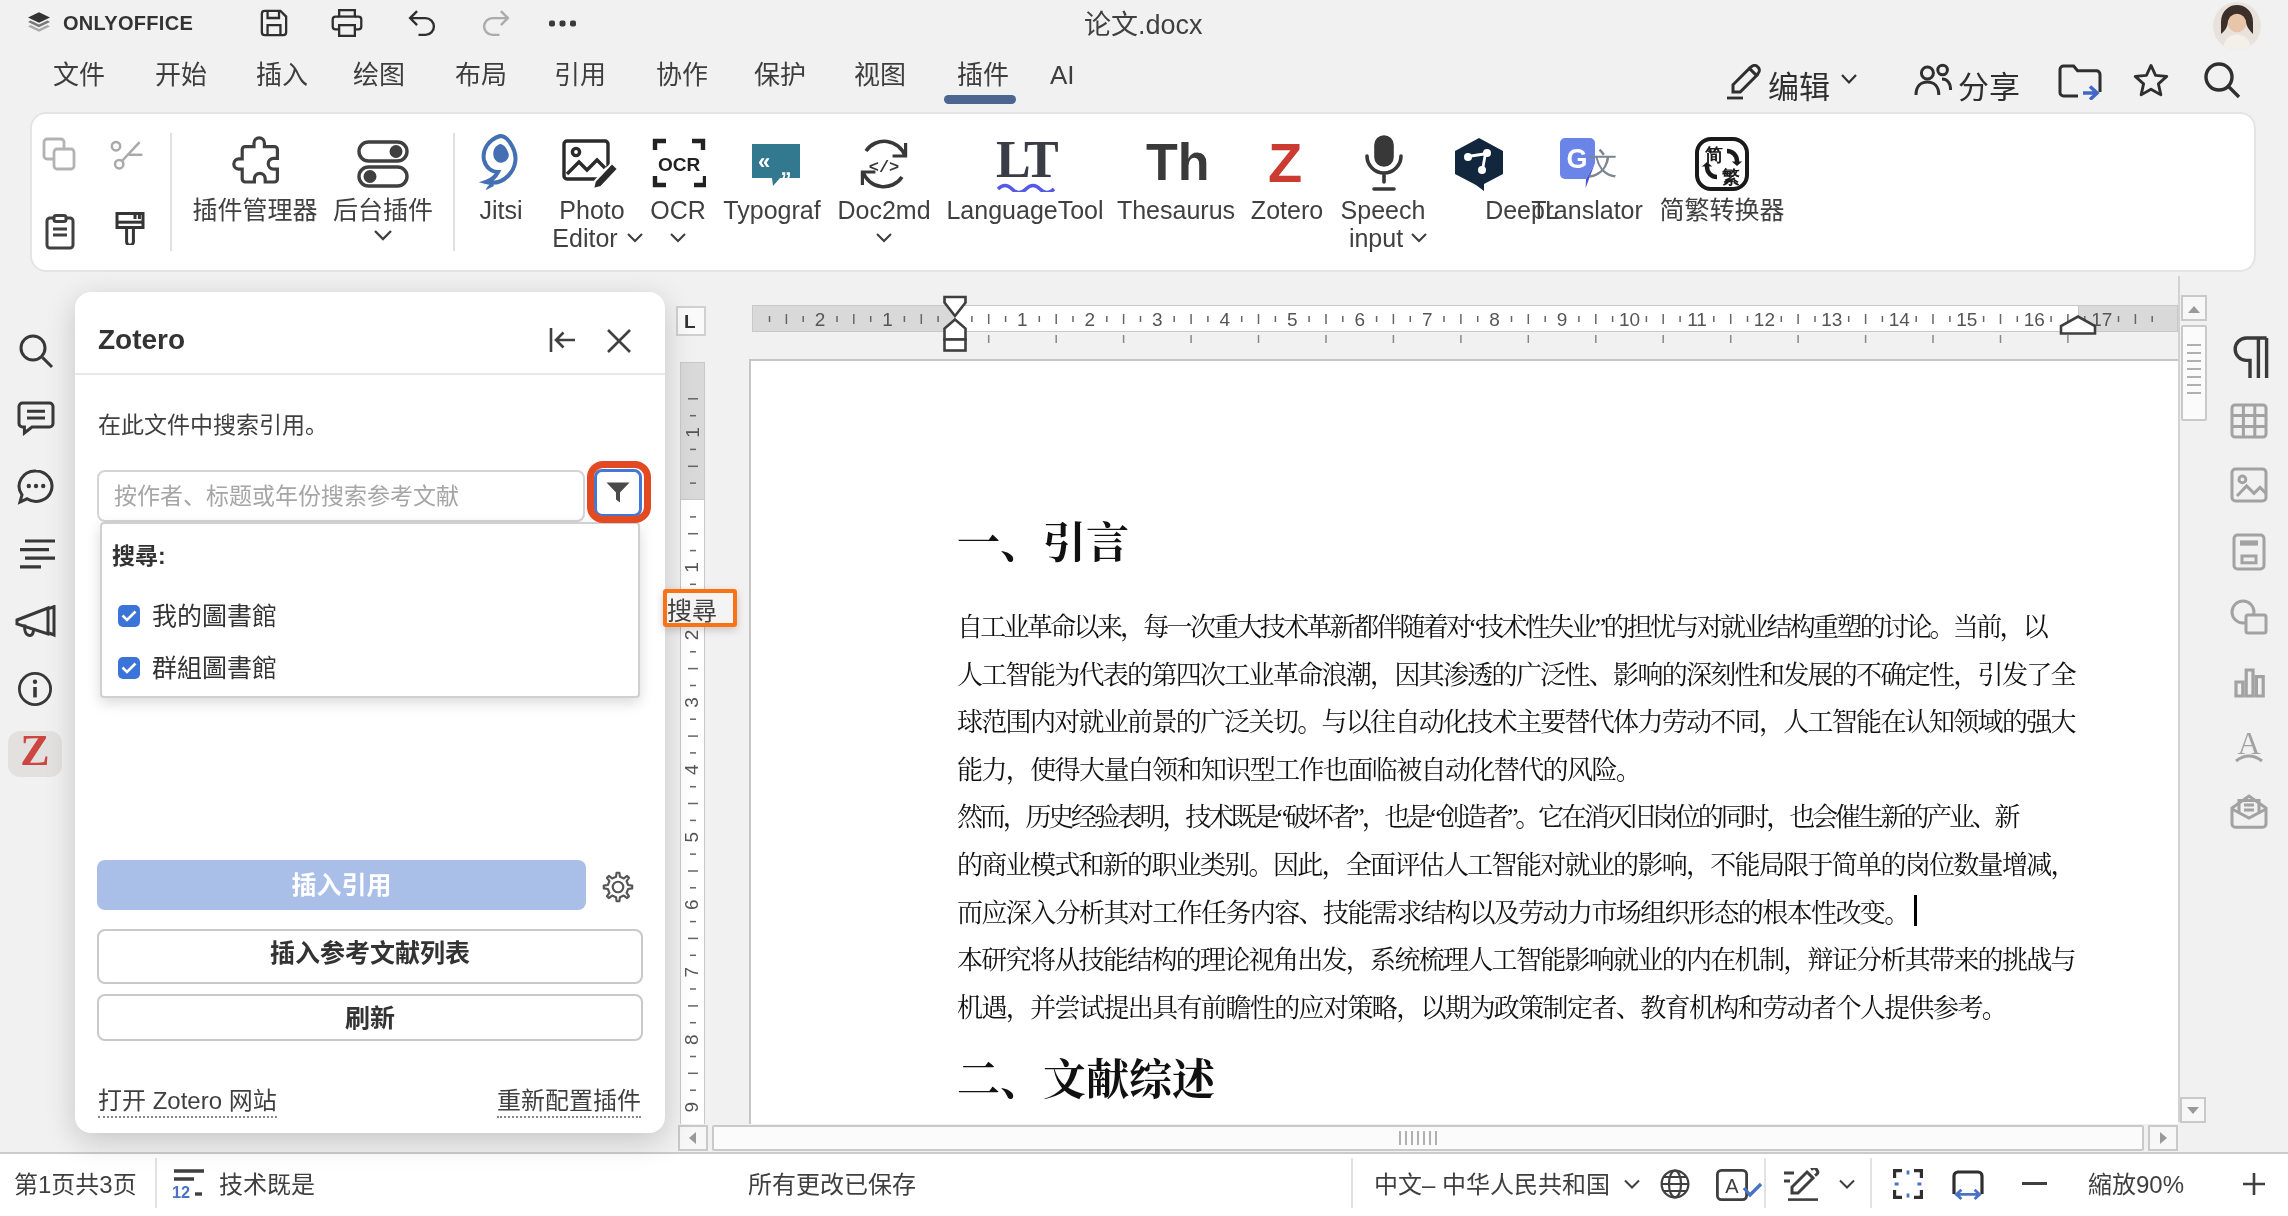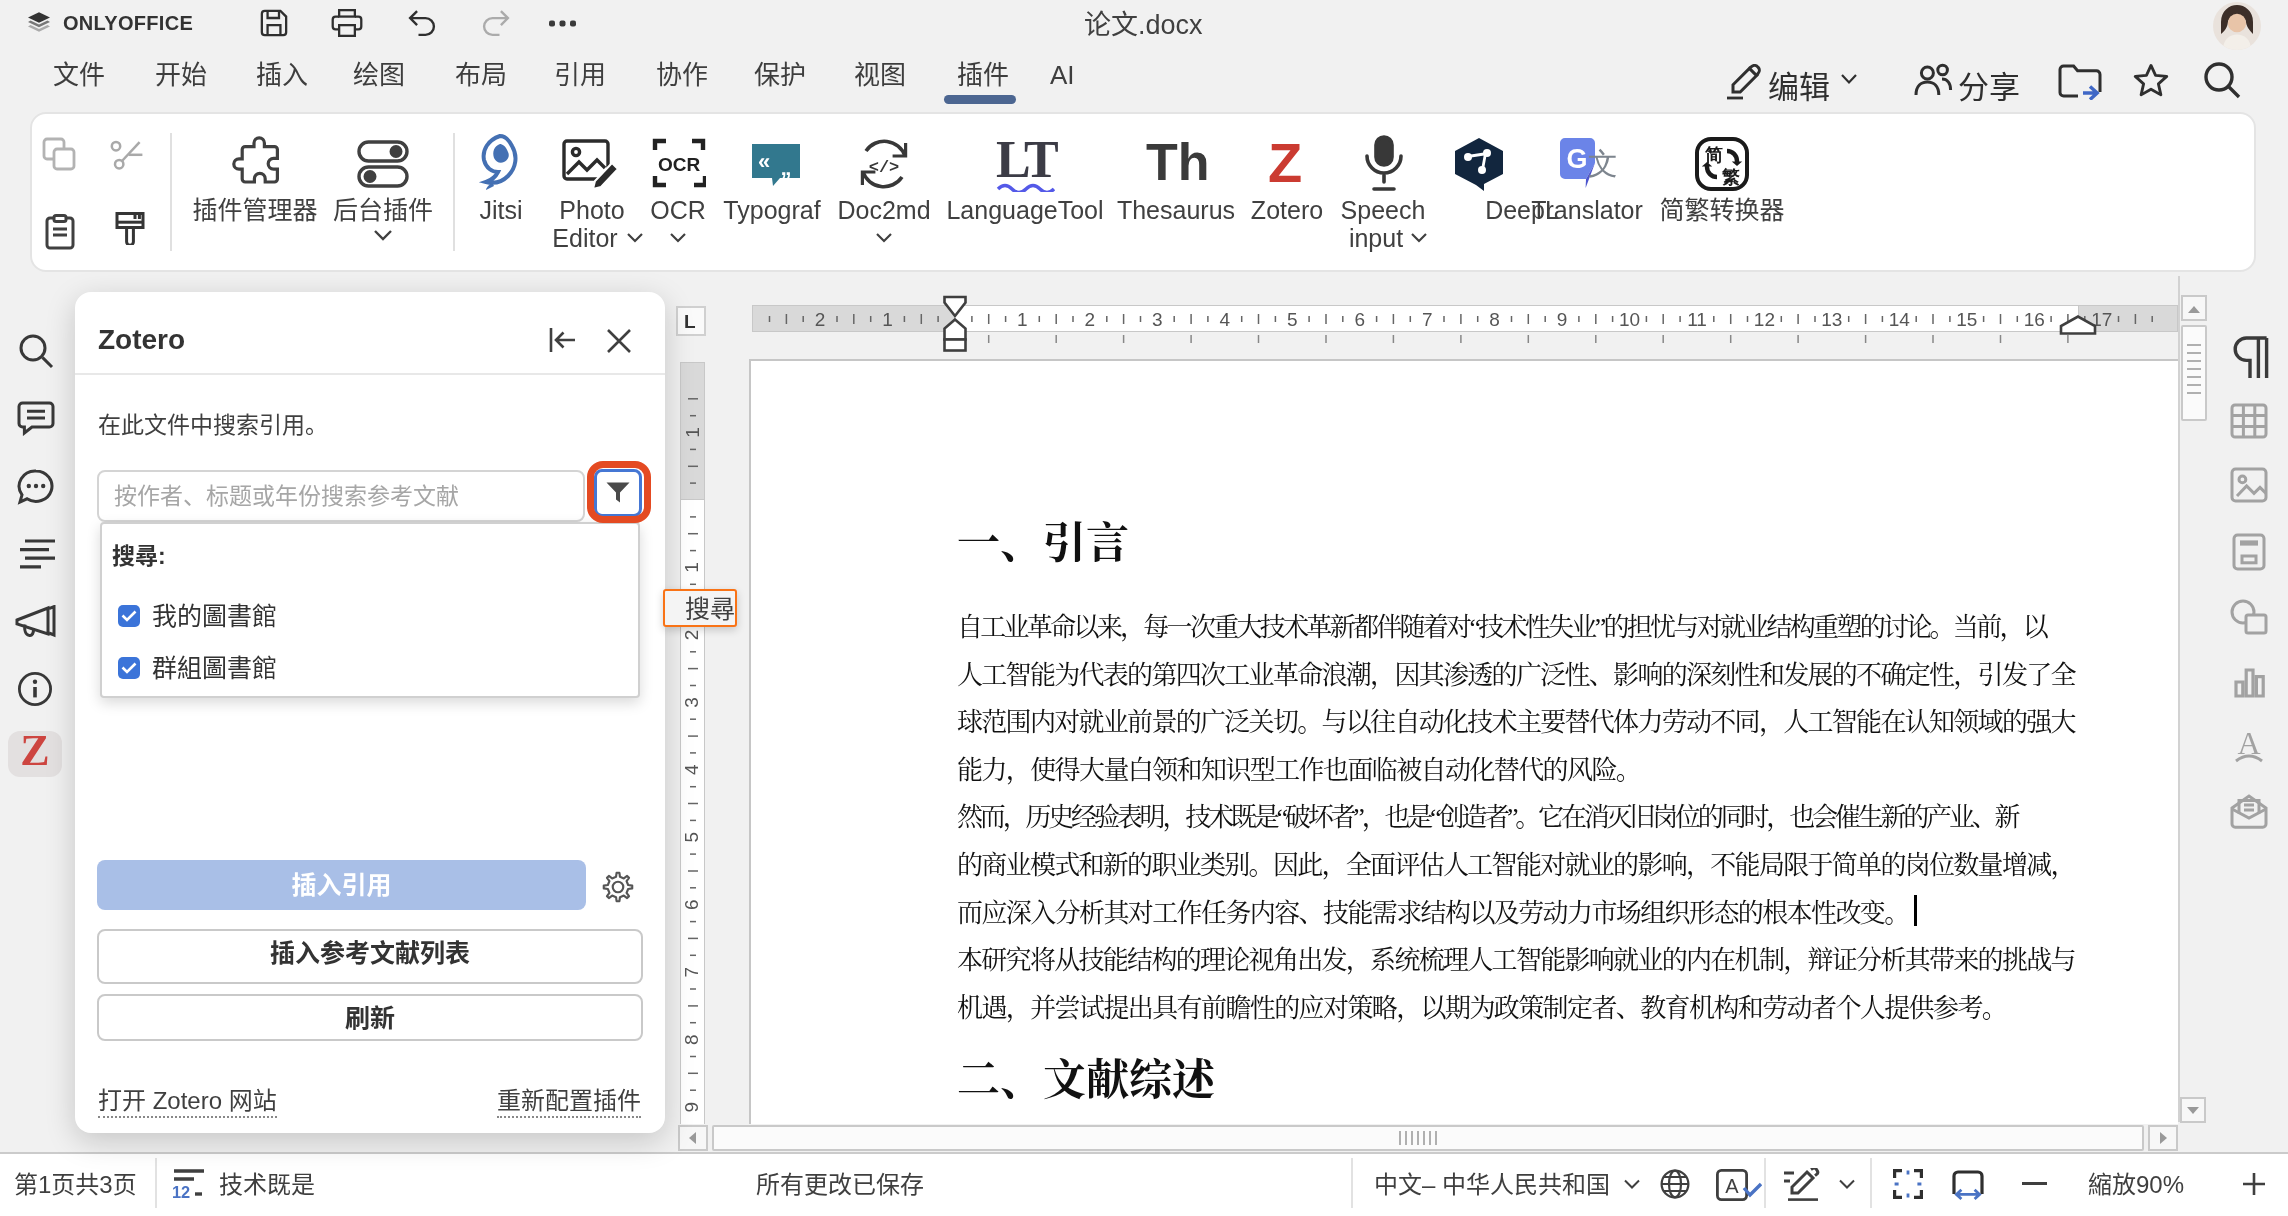--- a/index.html
+++ b/index.html
@@ -590,21 +590,21 @@
 
 <div class="abs" style="left:0;top:1152px;width:2288px;height:64px;background:#fff;border-top:2px solid #cbcbcb"></div>
 <div class="abs" style="left:14px;top:1172px;font-size:24px;line-height:25px;color:#3f3f3f">第1页共3页</div>
 <div class="abs" style="left:155px;top:1158px;width:2px;height:50px;background:#e2e2e2"></div>
 <svg class="ic" style="left:172px;top:1168px" width="34" height="32" viewBox="0 0 17 16">
     <path d="M1 1.5 H16 M1 5.5 H11" stroke="#3f3f3f" stroke-width="1.7" fill="none"></path>
     <text x="0" y="15" font-size="8.2" font-weight="bold" fill="#4a73c4" font-family="Liberation Sans">12</text>
     <path d="M11.5 13 H15" stroke="#3f3f3f" stroke-width="1.7"></path>
   </svg>
 <div class="abs" style="left:219px;top:1172px;font-size:24px;line-height:25px;color:#3f3f3f">技术既是</div>
-<div class="abs" style="left:8px;top:1172px;width:1664px;text-align:center;font-size:24px;line-height:25px;color:#3f3f3f">所有更改已保存</div>
+<div class="abs" style="left:0px;top:1172px;width:1664px;text-align:center;font-size:24px;line-height:25px;color:#3f3f3f">所有更改已保存</div>
 <div class="abs" style="left:1351px;top:1158px;width:2px;height:50px;background:#e2e2e2"></div>
 <div class="abs" style="left:1374px;top:1172px;font-size:24px;line-height:25px;color:#3f3f3f">中文– 中华人民共和国</div>
 <svg class="ic" style="left:1622px;top:1178px" width="20" height="13" viewBox="0 0 20 13">
     <path d="M3 2.5 L10 9.5 L17 2.5" fill="none" stroke="#3f3f3f" stroke-width="2"></path>
   </svg>
 <svg class="ic" style="left:1660px;top:1169px" width="30" height="30" viewBox="0 0 15 15">
     <g fill="none" stroke="#3f3f3f" stroke-width="1.1">
       <circle cx="7.5" cy="7.5" r="6.7"></circle>
       <ellipse cx="7.5" cy="7.5" rx="3" ry="6.7"></ellipse>
       <path d="M0.8 7.5 H14.2 M1.7 4 H13.3 M1.7 11 H13.3"></path>
@@ -685,13 +685,13 @@
 <svg class="ic" style="left:602px;top:871px;z-index:21" width="32" height="32" viewBox="0 0 34 34">
       <path d="M27.8 14.9 L32.1 15.5 L32.1 18.5 L27.8 19.1 L26.1 23.2 L28.7 26.7 L26.7 28.7 L23.2 26.1 L19.1 27.8 L18.5 32.1 L15.5 32.1 L14.9 27.8 L10.8 26.1 L7.3 28.7 L5.3 26.7 L7.9 23.2 L6.2 19.1 L1.9 18.5 L1.9 15.5 L6.2 14.9 L7.9 10.8 L5.3 7.3 L7.3 5.3 L10.8 7.9 L14.9 6.2 L15.5 1.9 L18.5 1.9 L19.1 6.2 L23.2 7.9 L26.7 5.3 L28.7 7.3 L26.1 10.8 Z" fill="none" stroke="#555" stroke-width="2.3" stroke-linejoin="round"></path>
       <circle cx="17" cy="17" r="5.6" fill="none" stroke="#555" stroke-width="2.3"></circle>
     </svg>
 <div class="btn-o" style="left:97px;top:929px;width:546px;height:55px;line-height:44px;z-index:21">插入参考文献列表</div>
 <div class="btn-o" style="left:97px;top:994px;width:546px;height:47px;line-height:44px;z-index:21">刷新</div>
 <div class="abs" style="left:98px;top:1088px;font-size:24px;line-height:25px;color:#3f3f3f;border-bottom:2px dotted #888;padding-bottom:3px;z-index:21">打开 Zotero 网站</div>
 <div class="abs" style="left:497px;top:1088px;font-size:24px;line-height:25px;color:#3f3f3f;border-bottom:2px dotted #888;padding-bottom:3px;z-index:21">重新配置插件</div>
 </div>
 
-<div class="abs" style="left:663px;top:589px;width:74px;height:38px;background:#f4f4f4;border:2px solid #f97316;border-radius:3px;box-shadow:0 3px 8px rgba(0,0,0,.18);font-size:25px;color:#404040;text-align:right;line-height:36px;z-index:40">搜尋</div>
+<div class="abs" style="left:663px;top:589px;width:74px;height:38px;background:#f4f4f4;border:4px solid #f97316;border-radius:3px;box-shadow:0 3px 8px rgba(0,0,0,.18);font-size:25px;color:#404040;text-align:left;line-height:36px;z-index:40">搜尋</div>
 
 </body></html>

